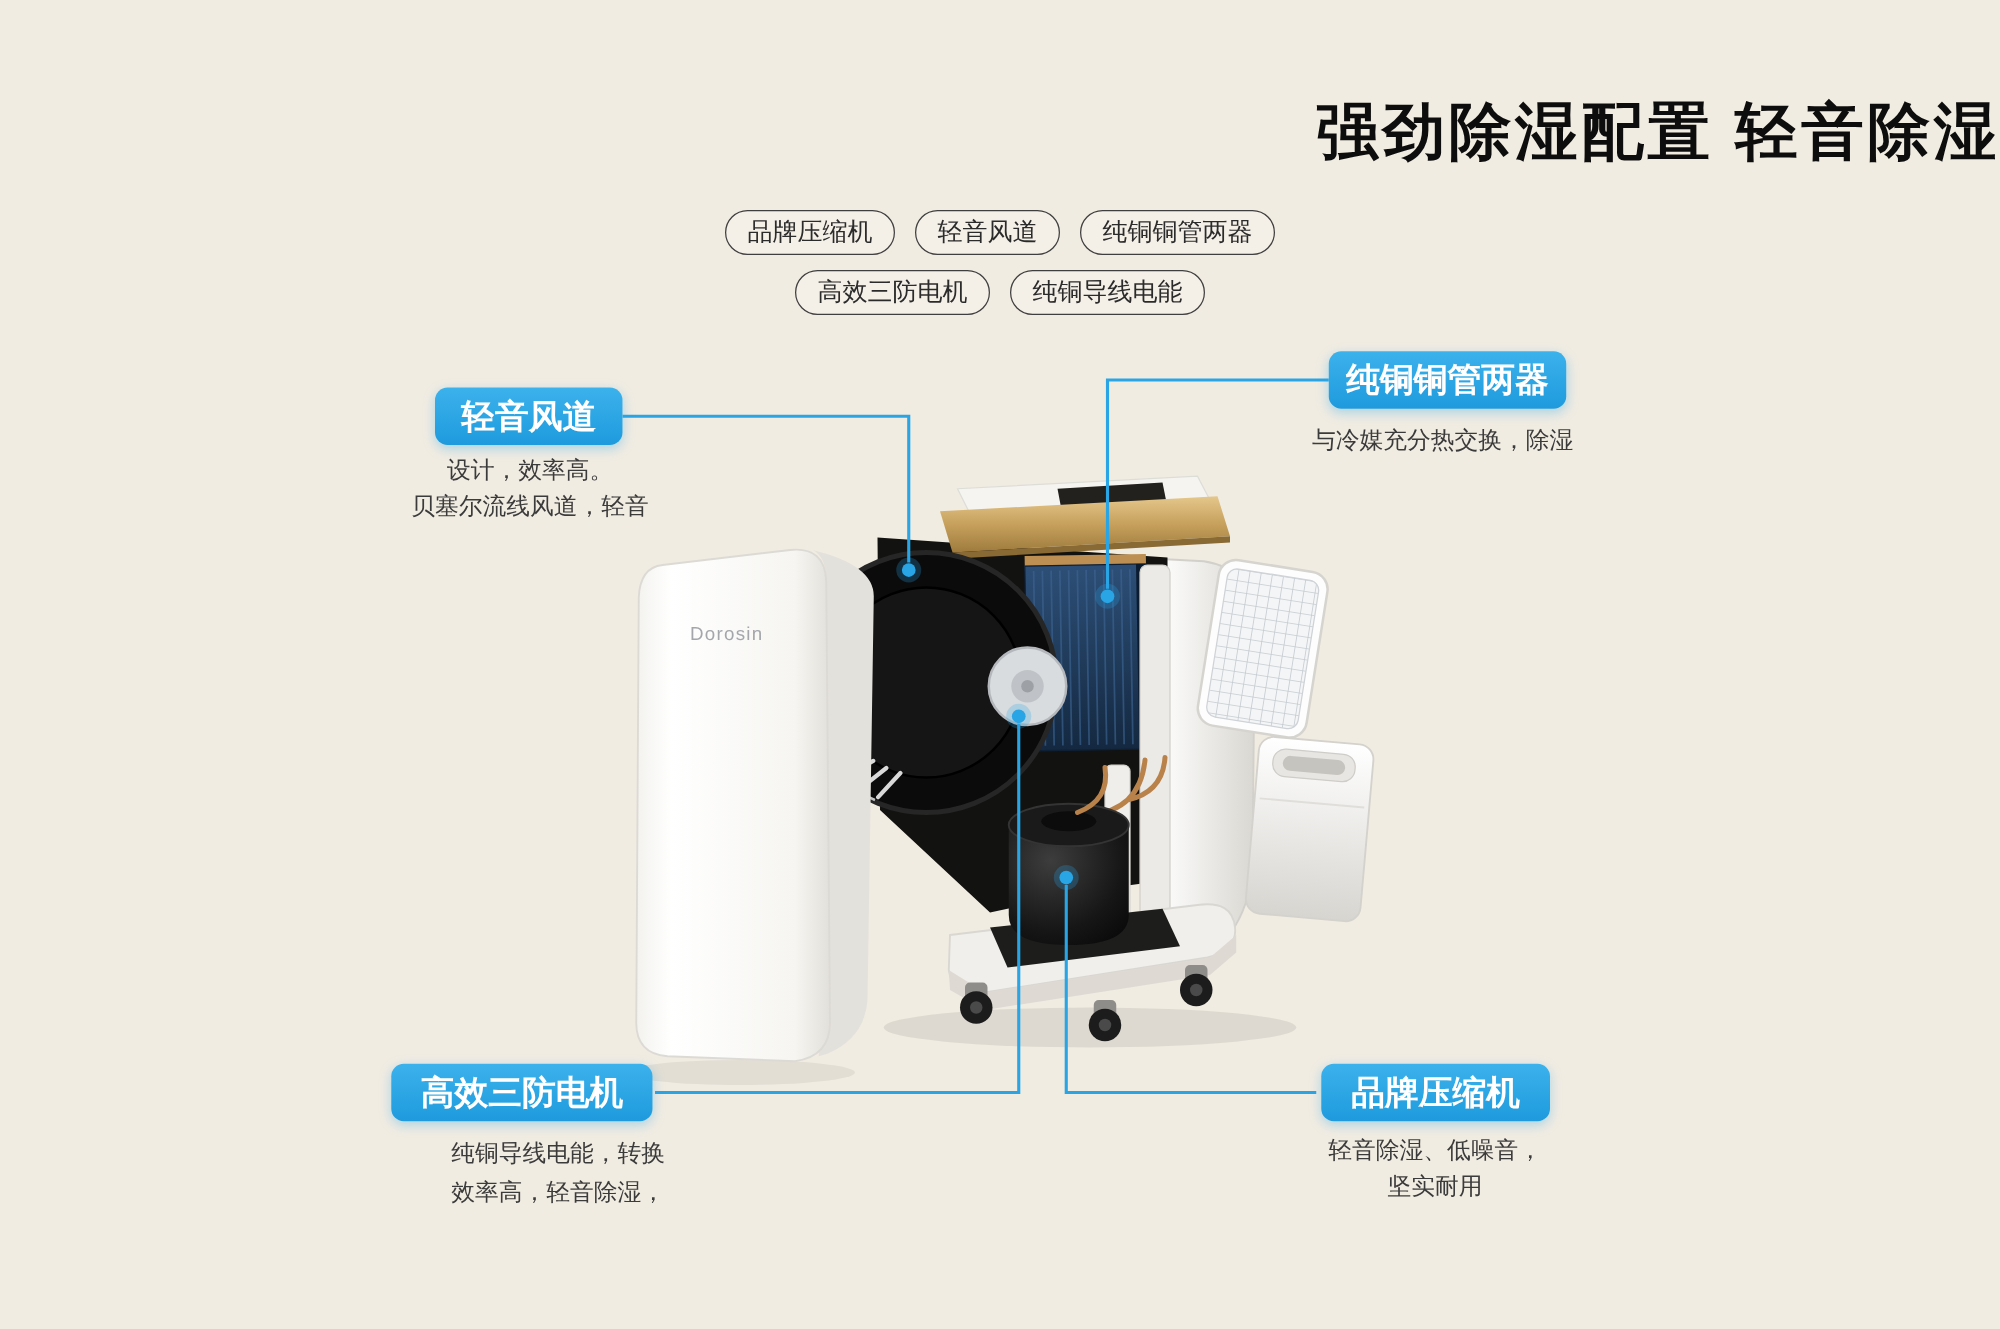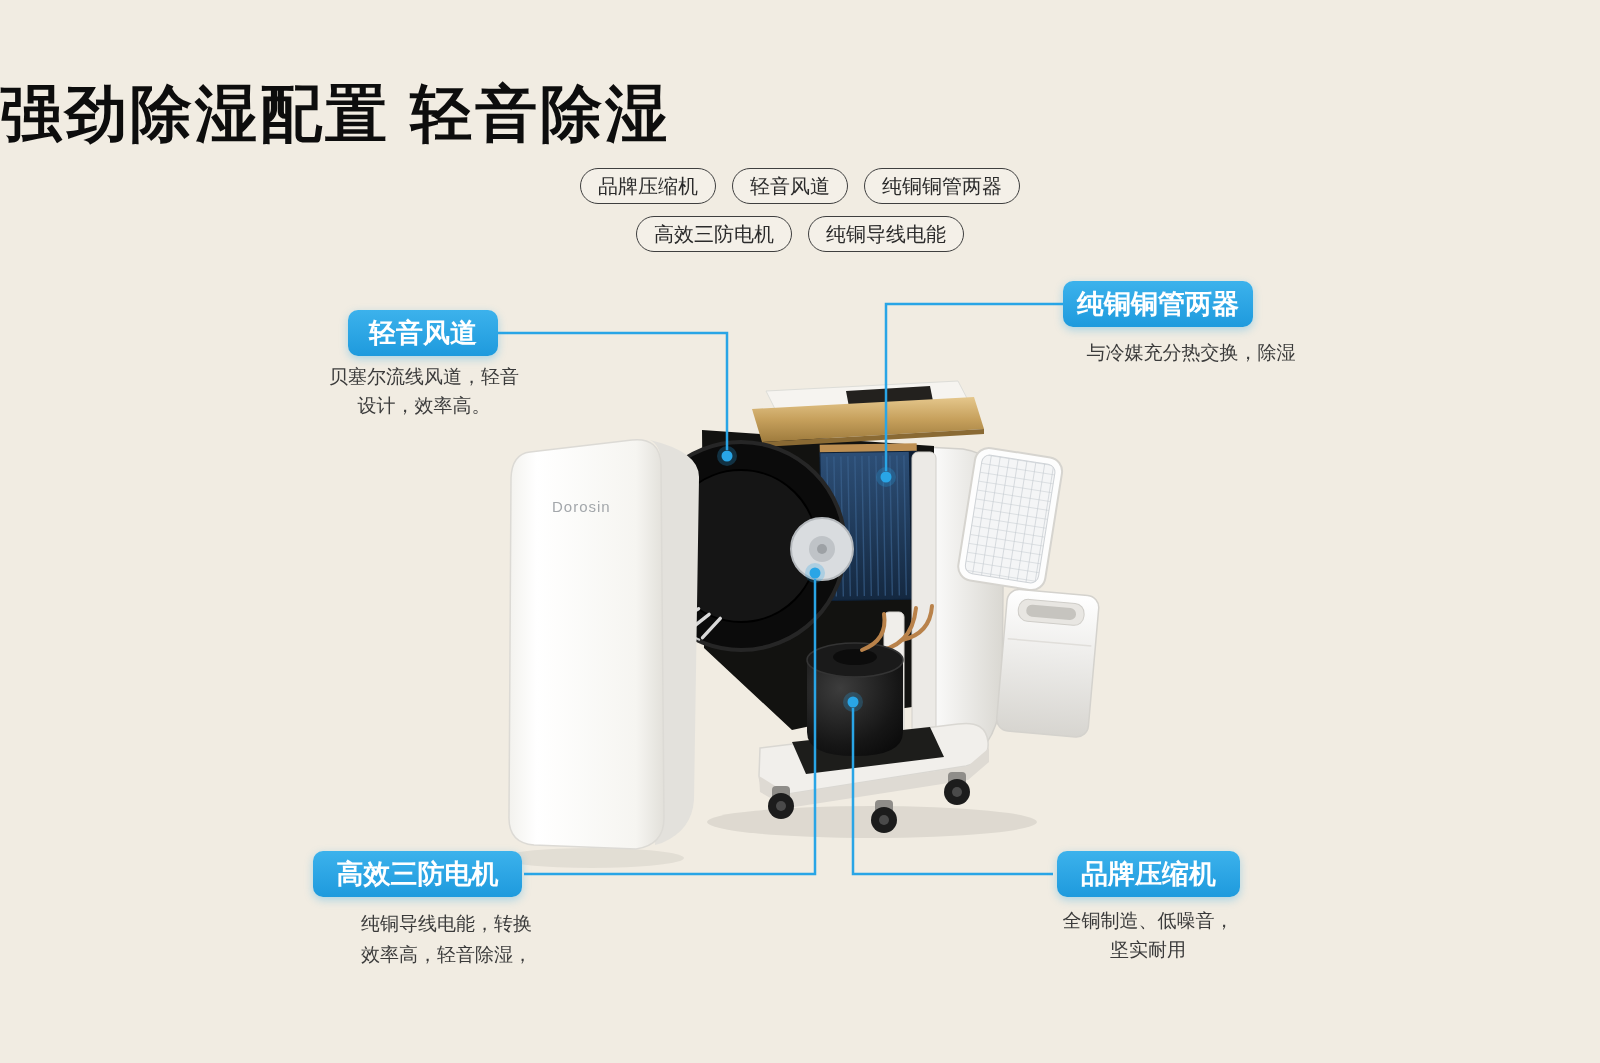--- a/index.html
+++ b/index.html
@@ -12,22 +12,22 @@
   html,body{ width:1600px; height:1063px; }
   body{
     background:var(--bg);
     font-family:"Liberation Sans","DejaVu Sans",sans-serif;
     overflow:hidden;
   }
   .canvas{ position:relative; width:1600px; height:1063px; }
 
   .title{
     position:absolute; top:72px; left:0; width:100%;
-    text-align:left; font-size:62px; font-weight:800;
-    color:var(--ink); letter-spacing:3px;
+    text-align:right; font-size:50px; font-weight:800;
+    color:var(--ink); letter-spacing:3px;padding-left:28px;
   }
 
   .tag-row{
     position:absolute; left:0; width:100%;
     display:flex; justify-content:center; gap:16px;
   }
   .tag-row.r1{ top:168px; }
   .tag-row.r2{ top:216px; }
   .tag{
     display:inline-block;
@@ -216,34 +216,34 @@
       <circle cx="815" cy="573" r="5.5" fill="#29a5e6"></circle>
     </g>
     <g>
       <circle cx="853" cy="702" r="10" fill="#29a5e6" opacity="0.25"></circle>
       <circle cx="853" cy="702" r="5.5" fill="#29a5e6"></circle>
     </g>
   </svg>
 
   <div class="callout-btn" style="left:348px; top:310px; width:150px;">轻音风道</div>
   <div class="callout-desc" style="left:300px; top:362px; width:248px;">
+    <div>设计，效率高。</div>
     <div>贝塞尔流线风道，轻音</div>
-    <div>设计，效率高。</div>
   </div>
 
   <div class="callout-btn" style="left:1063px; top:281px; width:190px;">纯铜铜管两器</div>
-  <div class="callout-desc" style="left:1067px; top:338px; width:248px;">
+  <div class="callout-desc" style="left:1030px; top:338px; width:248px;">
     <div>与冷媒充分热交换，除湿</div>
   </div>
 
   <div class="callout-btn" style="left:313px; top:851px; width:209px;">高效三防电机</div>
   <div class="callout-desc triple" style="left:300px; top:908px; width:232px;text-align:right;">
     <div>纯铜导线电能，转换</div>
     <div>效率高，轻音除湿，</div>
   </div>
 
   <div class="callout-btn" style="left:1057px; top:851px; width:183px;">品牌压缩机</div>
   <div class="callout-desc" style="left:1032px; top:906px; width:232px;">
-    <div>全铜制造、低噪音，</div>
+    <div>轻音除湿、低噪音，</div>
     <div>坚实耐用</div>
   </div>
 
 </div>
 
 </body></html>

